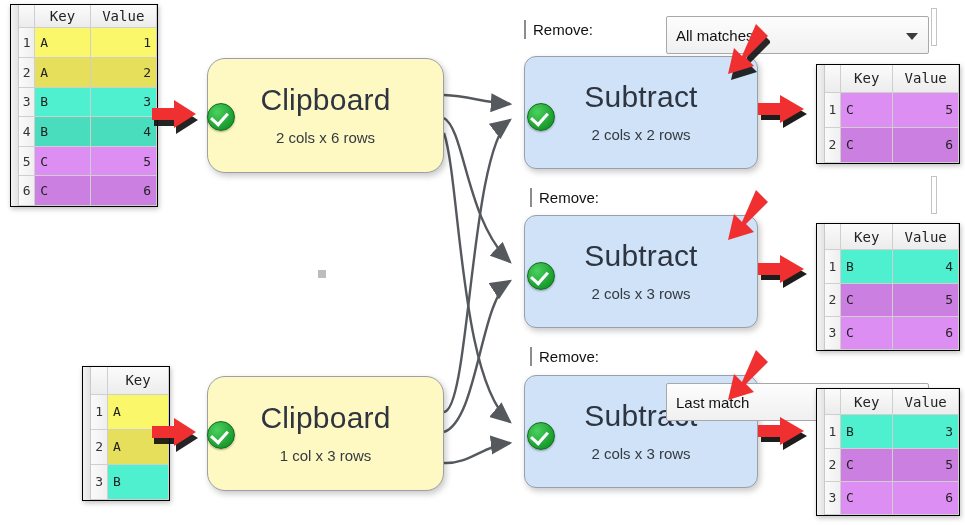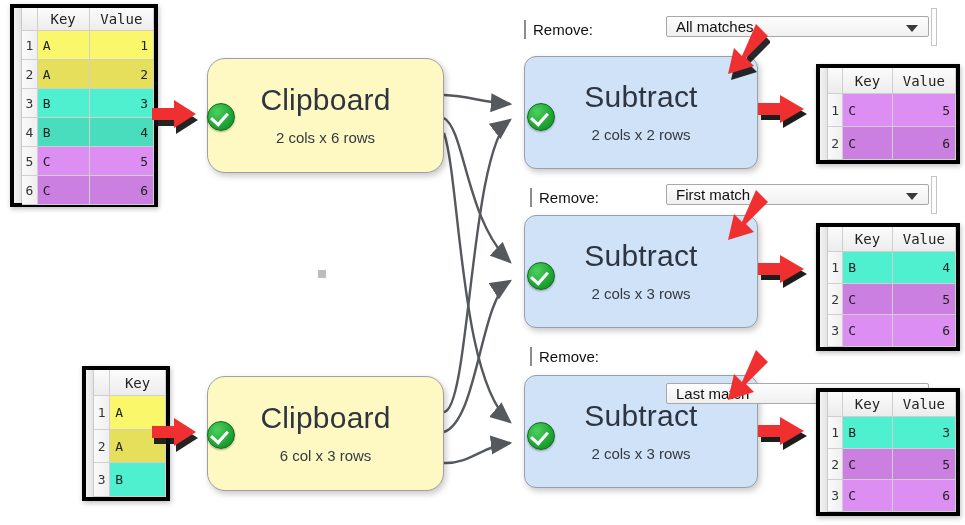--- a/index.html
+++ b/index.html
@@ -43,21 +43,21 @@
   }
   .tick:after{
     content:"";position:absolute;left:6px;top:5px;
     width:8px;height:13px;border:solid #fff;border-width:0 3px 3px 0;
     transform:rotate(42deg);
   }
 
   
   .gridwin{
     position:absolute;background:#ffffff;
-    border:4px solid #000000;
+    border:1px solid #000000;
     box-shadow:1px 2px 5px rgba(0,0,0,.25);
     box-sizing:border-box;
     display:flex;
   }
   .gutter{
     width:7px;background:linear-gradient(to right,#f3f3f3,#e4e4e4);
     border-right:1px solid #c9c9c9;flex:0 0 7px;
   }
   table.grid{border-collapse:collapse;font-family:"DejaVu Sans Mono", monospace;font-size:13px;}
   table.grid th{
@@ -84,21 +84,21 @@
   .c-pur1{background:#dd8ef2;}
   .c-pur2{background:#cb7fe0;}
 
   
   .ctrl{position:absolute;display:flex;align-items:center;}
   .ctrl .lbl{
     font-size:15px;color:#111;padding-left:7px;
     border-left:2px solid #8c8c8c;line-height:19px;height:19px;
   }
   .combo{
-    position:absolute;height:21px;
+    position:absolute;height:38px;
     background:linear-gradient(to bottom,#fdfdfd,#f0f0f0);
     border:1px solid #a8a8a8;border-radius:2px;
     display:flex;align-items:center;box-sizing:border-box;
     font-size:15px;color:#111;padding-left:9px;
   }
   .combo .caret{
     position:absolute;right:10px;top:50%;margin-top:-2px;
     width:0;height:0;border-left:6px solid transparent;border-right:6px solid transparent;
     border-top:7px solid #3b3b3b;
   }
@@ -205,21 +205,21 @@
   </div>
 
   <div class="node clip" style="left:207px;top:58px;width:237px;height:115px;">
     <div class="title">Clipboard</div>
     <div class="sub">2 cols x 6 rows</div>
   </div>
   <div class="tick" style="left:207px;top:103px;"></div>
 
   <div class="node clip" style="left:207px;top:376px;width:237px;height:115px;">
     <div class="title">Clipboard</div>
-    <div class="sub">6 col x 3 rows</div>
+    <div class="sub">1 col x 3 rows</div>
   </div>
   <div class="tick" style="left:207px;top:421px;"></div>
 
   <div class="node sub" style="left:524px;top:56px;width:234px;height:113px;">
     <div class="title">Subtract</div>
     <div class="sub">2 cols x 2 rows</div>
   </div>
   <div class="tick" style="left:527px;top:103px;"></div>
 
   <div class="node sub" style="left:524px;top:215px;width:234px;height:113px;">
@@ -241,24 +241,20 @@
     <span class="lbl">Remove:</span>
   </div>
   <div class="combo" style="left:666px;top:16px;width:263px;">
     <span>All matches</span>
     <span class="caret"></span>
   </div>
   <div class="sbar" style="left:931px;top:8px;width:6px;height:38px;"></div>
 
   <div class="ctrl" style="left:530px;top:188px;">
     <span class="lbl">Remove:</span>
-  </div>
-  <div class="combo" style="left:666px;top:184px;width:263px;">
-    <span>First match</span>
-    <span class="caret"></span>
   </div>
   <div class="sbar" style="left:931px;top:176px;width:6px;height:38px;"></div>
 
   <div class="ctrl" style="left:530px;top:347px;">
     <span class="lbl">Remove:</span>
   </div>
   <div class="combo" style="left:666px;top:343px;width:263px;margin-top:40px;">
     <span>Last match</span>
     <span class="caret"></span>
   </div>

